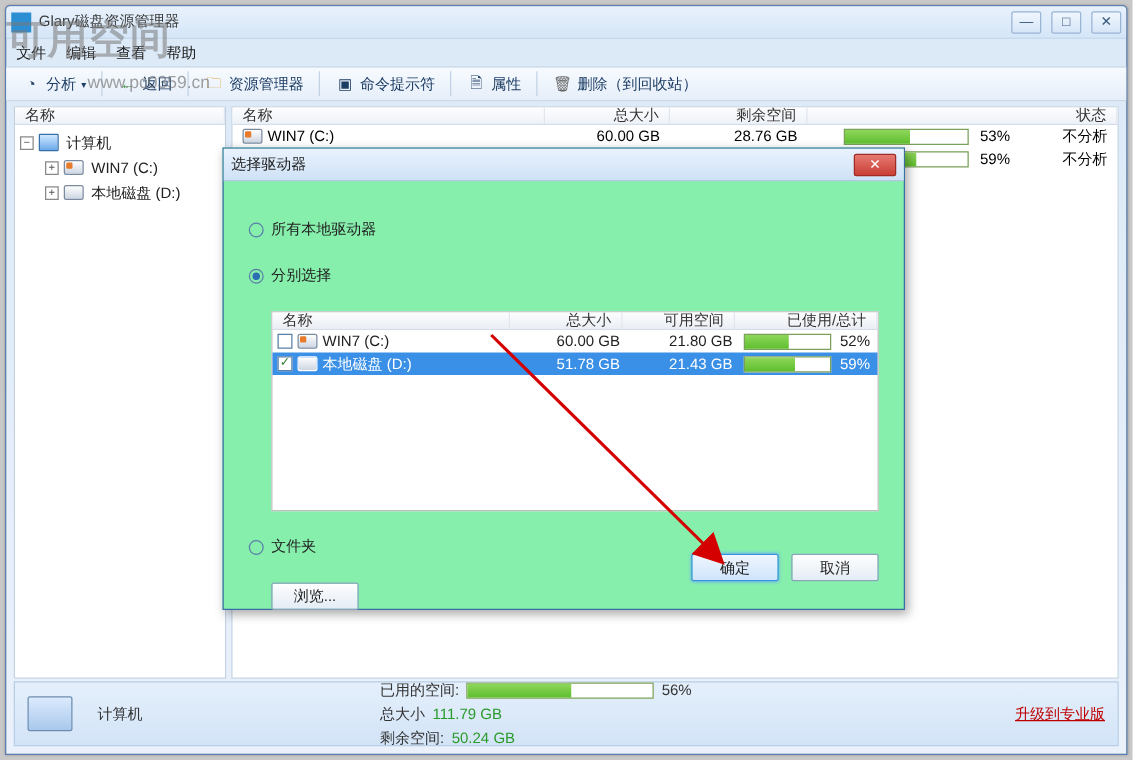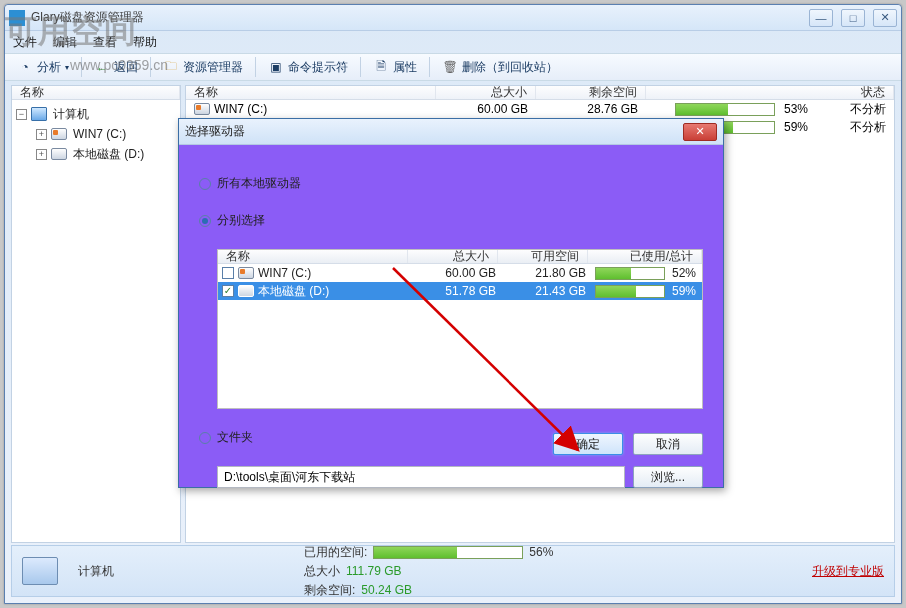--- a/index.html
+++ b/index.html
@@ -44,21 +44,21 @@
 .bar-fill { position: absolute; left: 0; top: 0; bottom: 0; background: linear-gradient(#8fd65a,#5fbf2f); }
 
 .statusbar { position: absolute; left: 6px; right: 6px; bottom: 6px; height: 52px; background: linear-gradient(#e4effb,#d3e4f7); border: 1px solid #b6cee8; display: flex; align-items: center; padding: 4px 10px; gap: 20px; }
 .statusbar .monitor { width: 36px; height: 28px; background: linear-gradient(#dceafd,#a8c8ec); border: 1px solid #6d8db2; border-radius: 2px; }
 .status-mid { margin-left: 170px; display:flex;flex-direction:column;gap:2px;color:#333;}
 .status-row{display:flex;align-items:center;gap:6px;}
 .status-val{color:#2a9a2a;}
 .upgrade { margin-left: auto; color: #c00000; text-decoration: underline; }
 
 
-.dialog { position: absolute; left: 178px; top: 118px; width: 546px; height: 370px; background: #8b5cf6; border: 1px solid #3b6ea5; box-shadow: 2px 3px 8px rgba(0,0,0,.35); z-index: 20; }
+.dialog { position: absolute; left: 178px; top: 118px; width: 546px; height: 370px; background: #86efac; border: 1px solid #3b6ea5; box-shadow: 2px 3px 8px rgba(0,0,0,.35); z-index: 20; }
 .dlg-title { height: 26px; background: linear-gradient(#e9f2fd,#cfe2f7); border-bottom: 1px solid #b3c9e3; display: flex; align-items: center; padding: 0 6px; color: #222; }
 .dlg-close { margin-left: auto; width: 34px; height: 18px; background: linear-gradient(#e77a72,#c93f36); border: 1px solid #9e2c24; border-radius: 2px; display: flex; align-items: center; justify-content: center; color: #fff; font-size: 11px; }
 .dlg-body { padding: 10px 20px; color: #222; }
 .radio-row { display: flex; align-items: center; gap: 6px; margin: 20px 0; }
 .radio { width: 12px; height: 12px; border: 1px solid #5a7fa8; border-radius: 50%; display: inline-flex; align-items: center; justify-content: center; }
 .radio.checked::after { content:""; width: 6px; height: 6px; background: #2d6db3; border-radius: 50%; }
 
 .dlg-list { margin: 6px 0 0 18px; border: 1px solid #bfbfbf; height: 160px; background:#fff;}
 .dlg-list .col-header { background: linear-gradient(#fdfdfe,#eaeef4); }
 .dlg-list .col-header .cell{font-size:12px;}
@@ -67,21 +67,21 @@
 .chk { width: 12px; height: 12px; border: 1px solid #5a7fa8; background: #fff; display:inline-flex;align-items:center;justify-content:center;margin:0 4px;}
 .chk.checked::after{content:"✓";font-size:10px;color:#2a7a2a;line-height:1;}
 .chk.checked.sel::after{color:#2a7a2a;}
 
 .dlg-folder { margin-top: 20px; }
 .dlg-path { display:flex;gap:8px;margin: 6px 0 0 18px; align-items:center;}
 .dlg-path input { flex:1; height: 22px; border: 1px solid #b3b8c2; padding: 0 6px; background:#fff;}
 .btn { height: 22px; min-width: 70px; padding: 0 12px; border: 1px solid #8ca3be; background: linear-gradient(#fdfefe,#e4ecf5); border-radius: 2px; color:#222;display:inline-flex;align-items:center;justify-content:center;}
 .btn.primary { border-color:#3a8fe6; background: linear-gradient(#eff6fe,#cfe4fb); box-shadow: 0 0 3px #6fb0f2;}
 
-.dlg-buttons { position: absolute; right: 20px; bottom: 32px; display: flex; gap: 10px; }
+.dlg-buttons { position: absolute; right: 20px; bottom: 22px; display: flex; gap: 10px; }
 
 
 .arrow-svg { position: absolute; left: 178px; top: 118px; width: 546px; height: 370px; z-index: 25; pointer-events:none;}
 
 </style>
 </head>
 <body>
 
 <div class="window">
   <div class="titlebar">
@@ -265,21 +265,20 @@
         </span>
       </div>
     </div>
 
     <div class="dlg-folder">
       <div class="radio-row">
         <span class="radio"></span>
         <span>文件夹</span>
       </div>
       <div class="dlg-path">
-        <input type="text" value="D:\tools\桌面\河东下载站" style="">
         <div class="btn">浏览...</div>
       </div>
     </div>
   </div>
   <div class="dlg-buttons">
     <div class="btn primary">确定</div>
     <div class="btn">取消</div>
   </div>
 </div>
 

